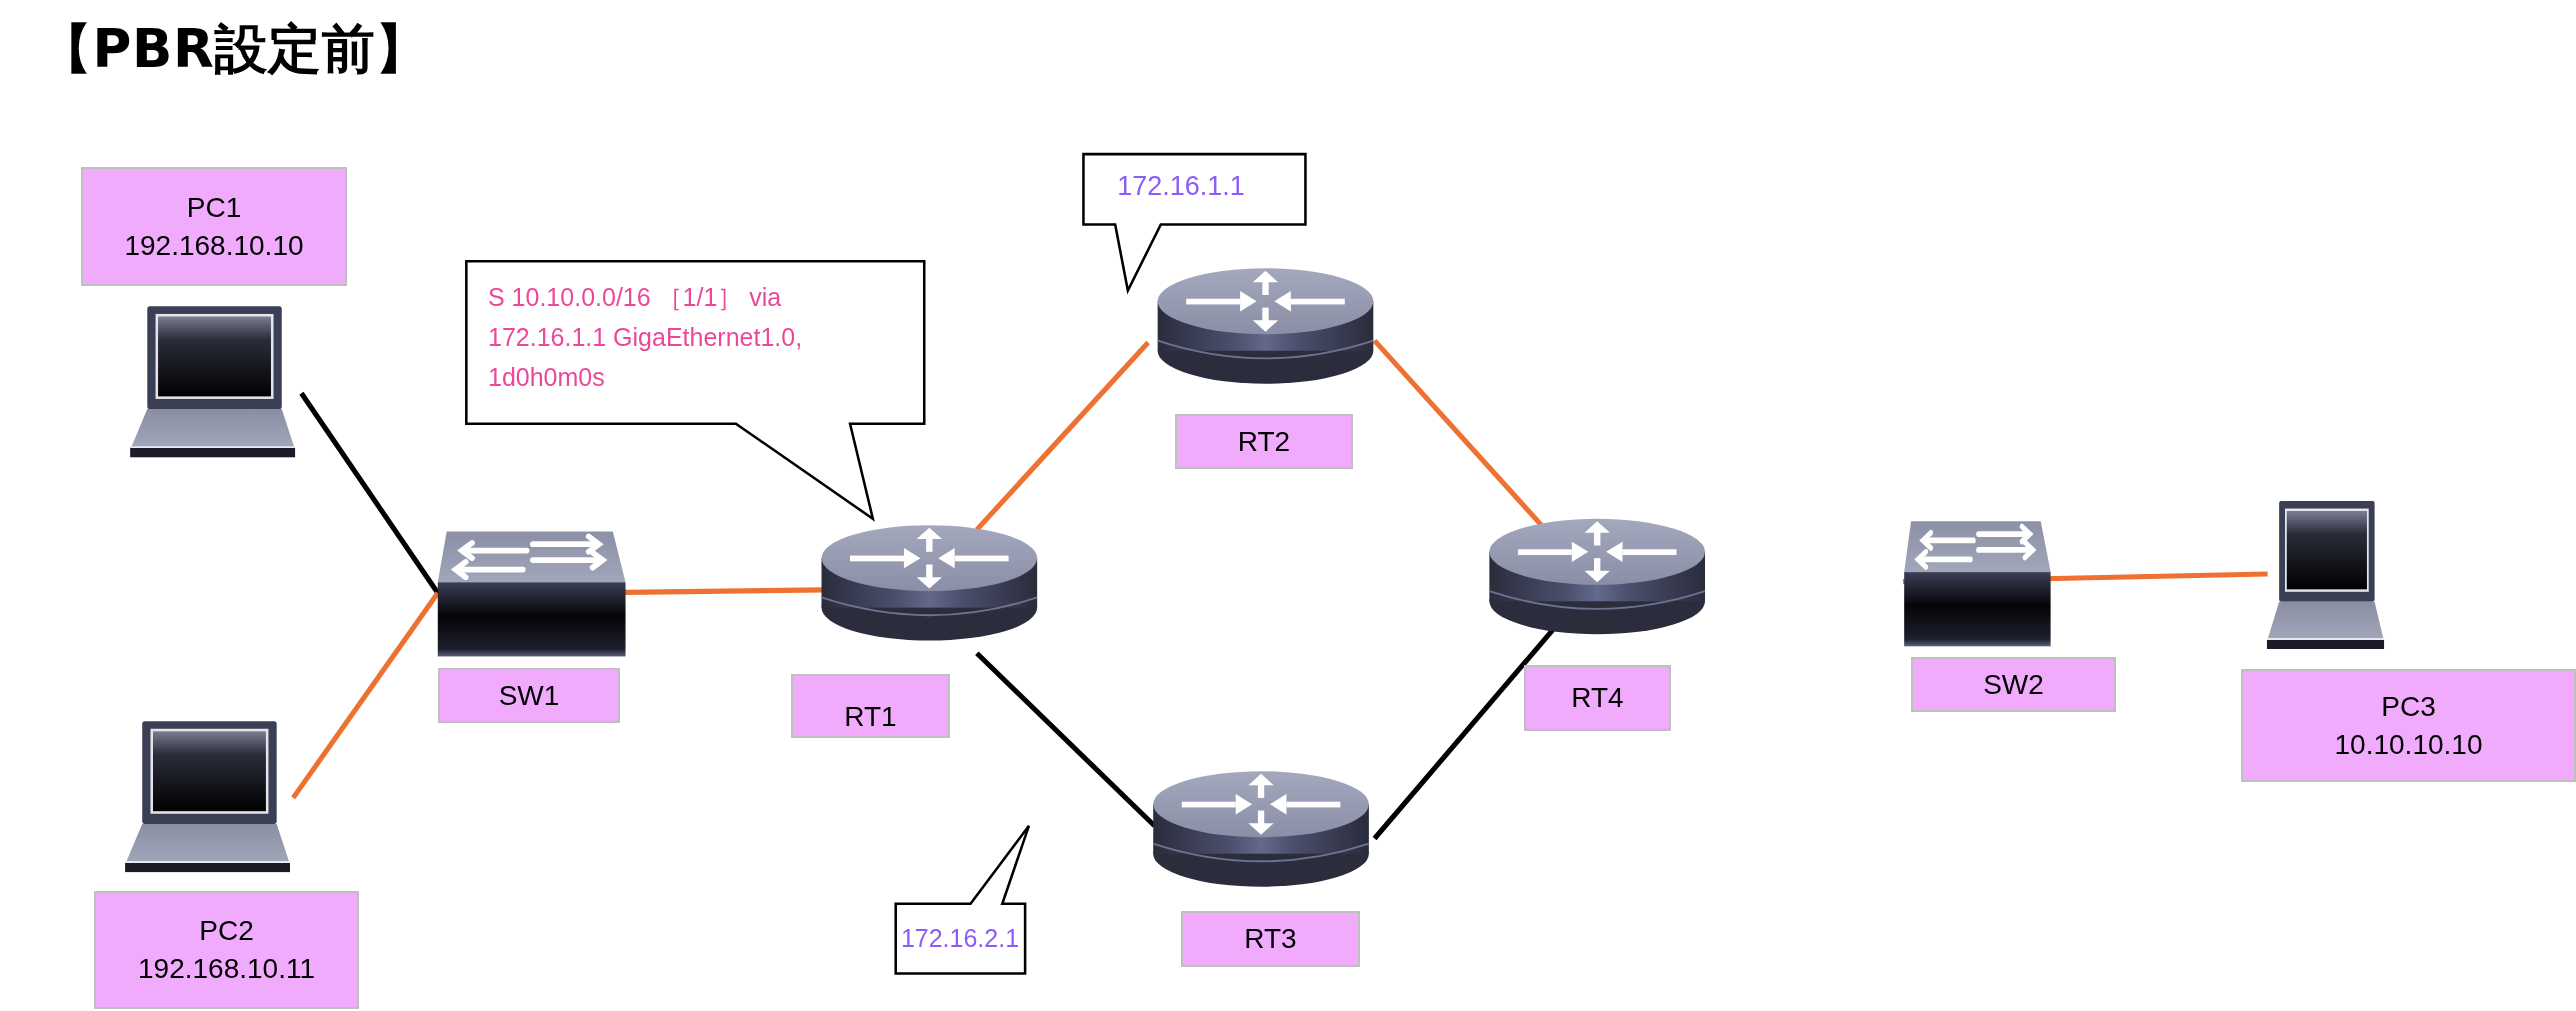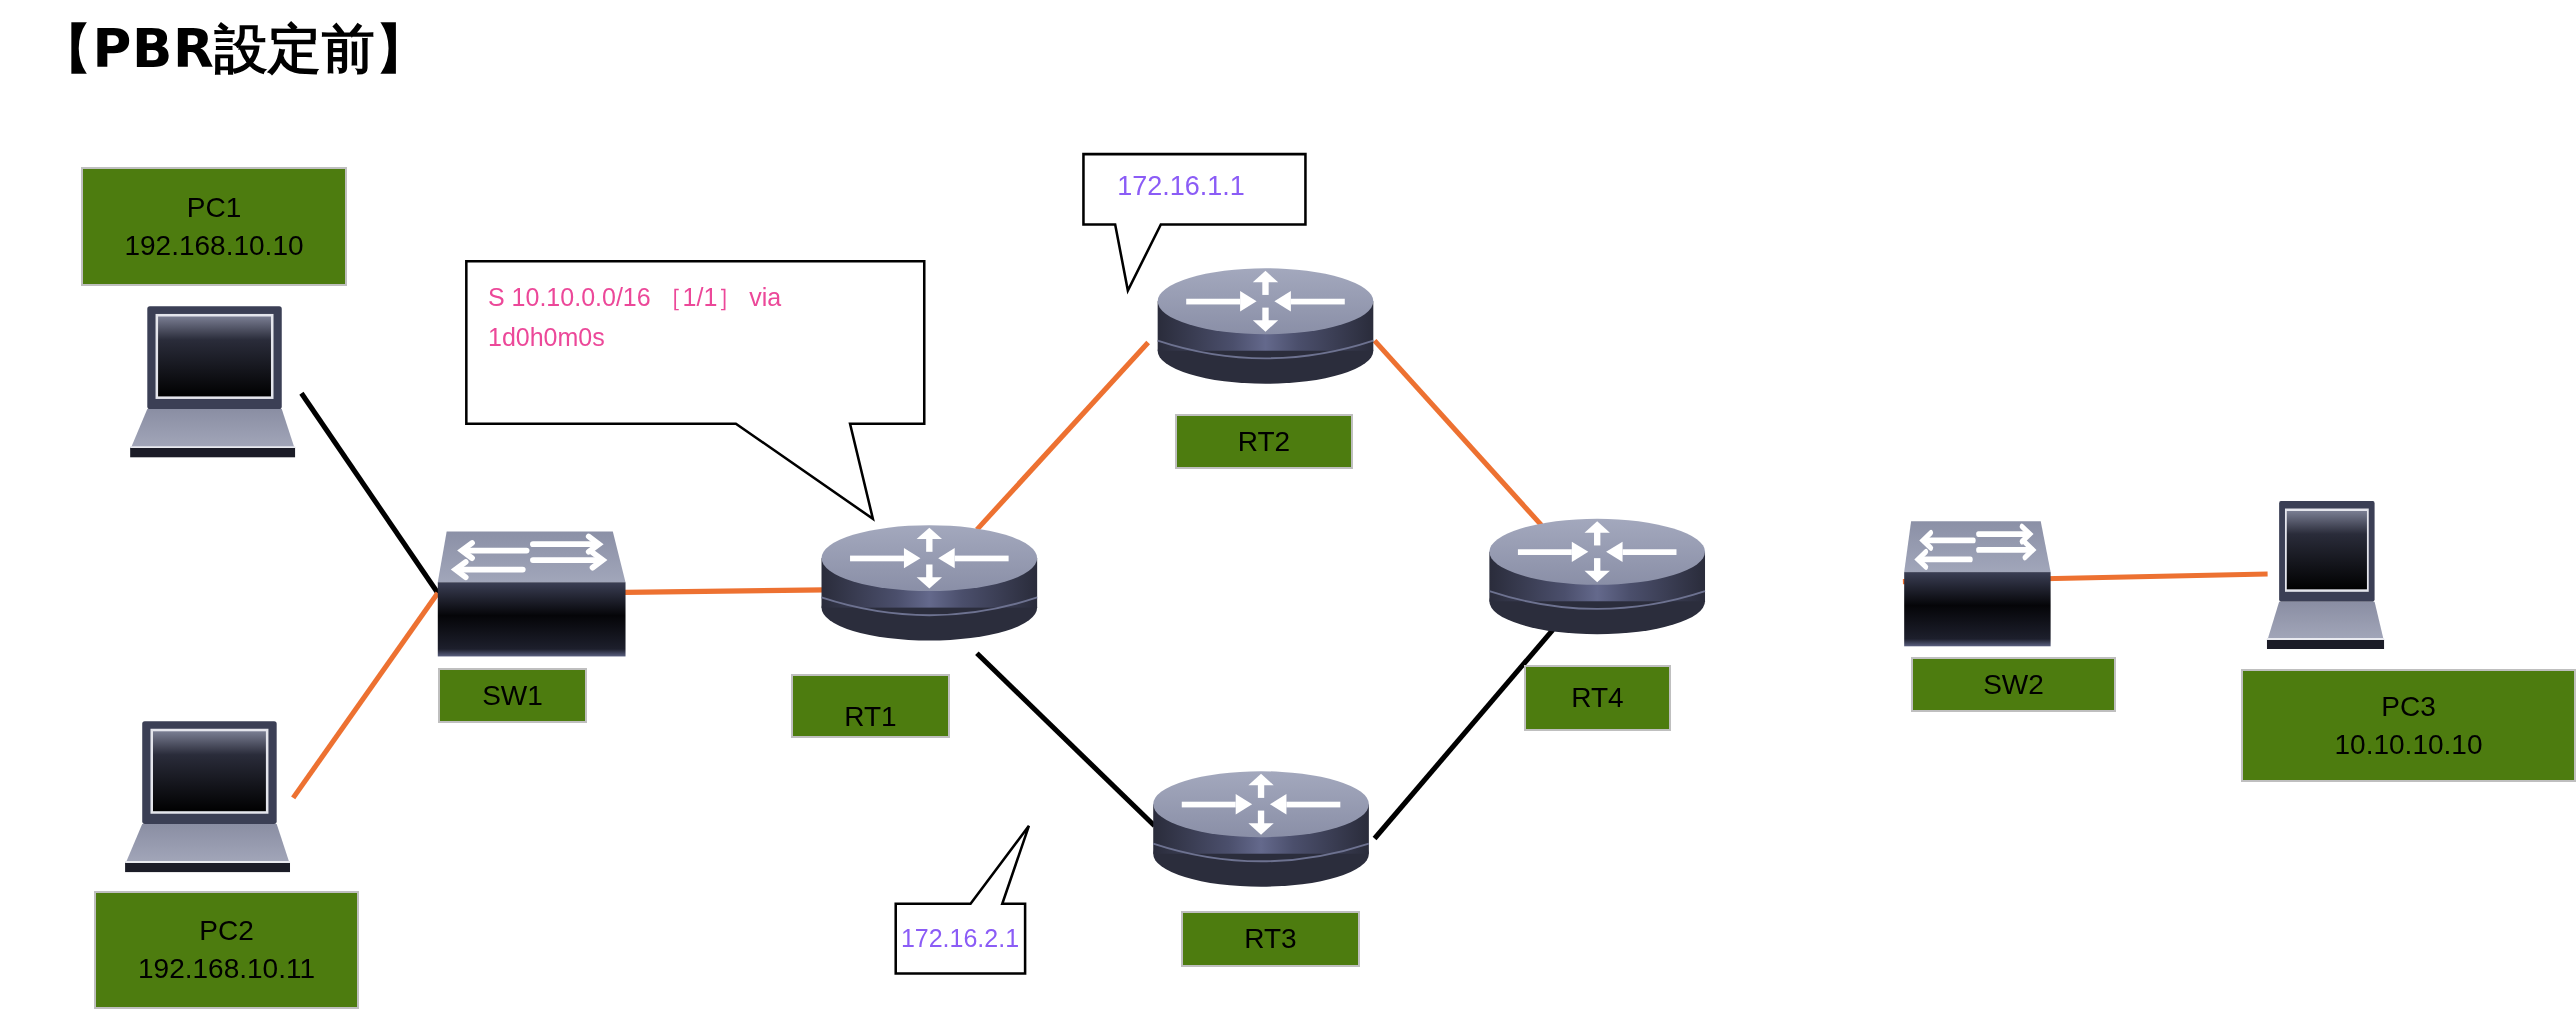--- a/index.html
+++ b/index.html
@@ -1,21 +1,21 @@
 <!DOCTYPE html>
 <html style="font-size:10px"><head>
 <meta charset="utf-8">
 <style>
   html, body { margin: 0; padding: 0; background: #ffffff; }
   body { width: 2576px; height: 1011px; overflow: hidden; position: relative;
          font-family: "Liberation Sans", "DejaVu Sans", sans-serif; }
   #stage { position: absolute; left: 0; top: 0; width: 2576px; height: 1011px; }
   .title { position: absolute; left: 39px; top: 14px; font-size: 53px; font-weight: bold;
            color: #000; letter-spacing: 0.6px; font-family: "DejaVu Sans", sans-serif; }
-  .label-box { position: absolute; background: #4d7c0f; border: 2.5px solid #bfbfbf; box-sizing: border-box;
+  .label-box { position: absolute; background: #f0abfc; border: 2.5px solid #bfbfbf; box-sizing: border-box;
                display: flex; flex-direction: column; align-items: center; justify-content: center;
                color: #000; font-size: 28px; line-height: 1.35; text-align: center; }
   .callout-text { position: absolute; color: #ec4899; font-size: 25px; line-height: 1.6; }
   .callout-simple { position: absolute; color: #8b5cf6; font-size: 27px; display: flex;
                     align-items: center; justify-content: center; }
 </style>
 </head>
 <body>
 
 <svg id="stage" width="2576" height="1011" viewBox="0 0 4061 1594" xmlns="http://www.w3.org/2000/svg">
@@ -147,38 +147,39 @@
 </div>
 <div class="label-box" style="left:82px;top:891px;width:265px;height:118px;margin-left:12px;">
   <span>PC2</span>
   <span>192.168.10.11</span>
 </div>
 <div class="label-box" style="left:2241px;top:669px;width:335px;height:113px;">
   <span>PC3</span>
   <span>10.10.10.10</span>
 </div>
 
-<div class="label-box" style="left:438px;top:668px;width:149px;height:55px;">
+<div class="label-box" style="left:438px;top:668px;width:182px;height:55px;">
   <span>SW1</span>
 </div>
 <div class="label-box" style="left:1911px;top:657px;width:205px;height:55px;">
   <span>SW2</span>
 </div>
 <div class="label-box" style="left:791px;top:674px;width:159px;height:64px;justify-content:flex-end;">
   <span>RT1</span>
 </div>
 <div class="label-box" style="left:1175px;top:414px;width:178px;height:55px;">
   <span>RT2</span>
 </div>
 <div class="label-box" style="left:1181px;top:911px;width:179px;height:56px;">
   <span>RT3</span>
 </div>
 <div class="label-box" style="left:1524px;top:665px;width:147px;height:66px;">
   <span>RT4</span>
 </div>
 
 <div class="callout-text" style="left:488px;top:277px;">
   <div>S 10.10.0.0/16 ［1/1］ via</div>
+  <div>172.16.1.1 GigaEthernet1.0,</div>
   <div>1d0h0m0s</div>
 </div>
 <div class="callout-simple" style="left:1086px;top:157px;width:190px;height:58px;">172.16.1.1</div>
 <div class="callout-simple" style="left:898px;top:906px;width:124px;height:65px;font-size:25px;">172.16.2.1</div>
 
 
 </body></html>

